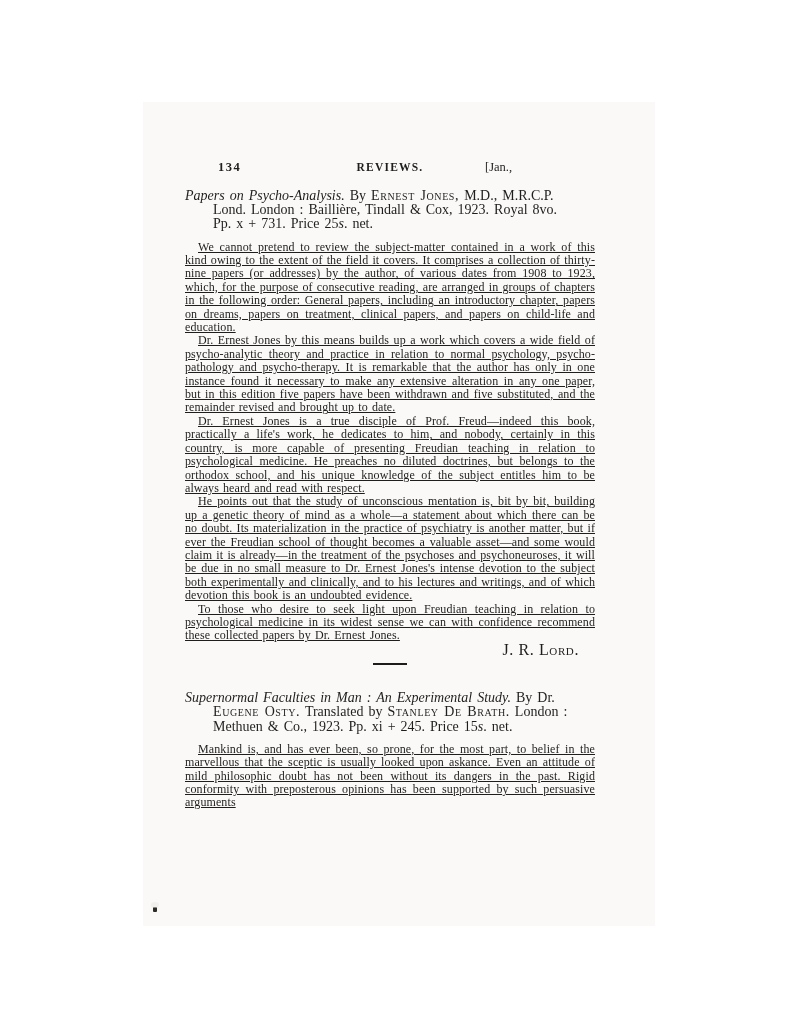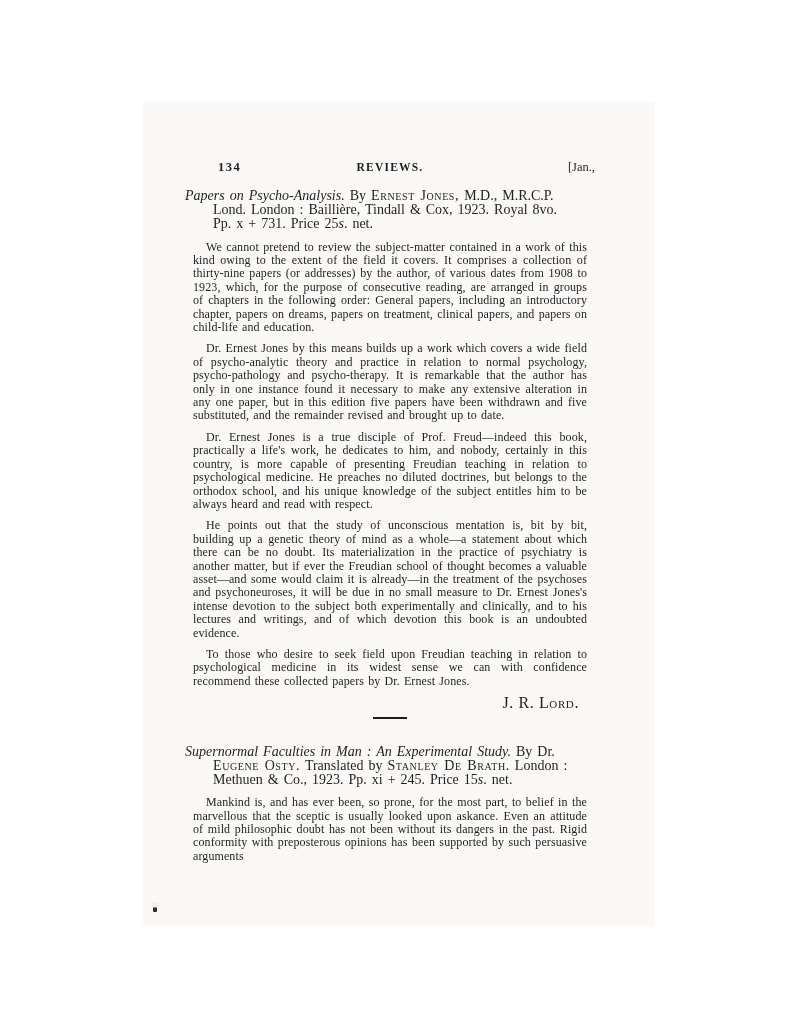--- a/index.html
+++ b/index.html
@@ -46,45 +46,46 @@
   .section-title {
     flex: 1;
     text-align: center;
     font-weight: bold;
     font-size: 11.5px;
     letter-spacing: 1.2px;
     font-family: Liberation Serif, serif;
   }
   .issue-label {
     width: 110px;
-    text-align: right;
+    text-align: left;
     font-size: 12.5px;
   }
   .biblio {
     font-size: 14px;
     line-height: 14.2px;
     margin-bottom: 9px;
     word-spacing: 1.5px;
   }
   .biblio .ind {
     padding-left: 28px;
   }
   .it { font-style: italic; }
   .sc {
     font-variant: small-caps;
     letter-spacing: 0.6px;
   }
   p.body-par {
-    margin: 8px;
+    margin: 0;
     font-size: 12px;
     line-height: 13.4px;
     text-align: justify;
     text-indent: 13px;
     word-spacing: 1px;
     letter-spacing: 0.1px;
+    text-decoration: underline;
   }
   .signature {
     font-size: 16px;
     line-height: 13.4px;
     text-align: right;
     padding-right: 16px;
     font-variant: small-caps;
     letter-spacing: 0.6px;
   }
   .divider {
@@ -140,21 +141,21 @@
           <div class="ind">Lond.  London :  Baillière, Tindall &amp; Cox, 1923.  Royal 8vo.</div>
           <div class="ind">
             <span>Pp. x + 731.  Price 25</span><span class="it">s</span><span>. net.</span>
           </div>
         </div>
 
         <p class="body-par">We cannot pretend to review the subject-matter contained in a work of this kind owing to the extent of the field it covers.  It comprises a collection of thirty-nine papers (or addresses) by the author, of various dates from 1908 to 1923, which, for the purpose of consecutive reading, are arranged in groups of chapters in the following order:  General papers, including an introductory chapter, papers on dreams, papers on treatment, clinical papers, and papers on child-life and education.</p>
         <p class="body-par">Dr. Ernest Jones by this means builds up a work which covers a wide field of psycho-analytic theory and practice in relation to normal psychology, psycho-pathology and psycho-therapy.  It is remarkable that the author has only in one instance found it necessary to make any extensive alteration in any one paper, but in this edition five papers have been withdrawn and five substituted, and the remainder revised and brought up to date.</p>
         <p class="body-par">Dr. Ernest Jones is a true disciple of Prof. Freud—indeed this book, practically a life's work, he dedicates to him, and nobody, certainly in this country, is more capable of presenting Freudian teaching in relation to psychological medicine.  He preaches no diluted doctrines, but belongs to the orthodox school, and his unique knowledge of the subject entitles him to be always heard and read with respect.</p>
         <p class="body-par">He points out that the study of unconscious mentation is, bit by bit, building up a genetic theory of mind as a whole—a statement about which there can be no doubt.  Its materialization in the practice of psychiatry is another matter, but if ever the Freudian school of thought becomes a valuable asset—and some would claim it is already—in the treatment of the psychoses and psychoneuroses, it will be due in no small measure to Dr. Ernest Jones's intense devotion to the subject both experimentally and clinically, and to his lectures and writings, and of which devotion this book is an undoubted evidence.</p>
-        <p class="body-par">To those who desire to seek field upon Freudian teaching in relation to psychological medicine in its widest sense we can with confidence recommend these collected papers by Dr. Ernest Jones.</p>
+        <p class="body-par">To those who desire to seek light upon Freudian teaching in relation to psychological medicine in its widest sense we can with confidence recommend these collected papers by Dr. Ernest Jones.</p>
 
         <div class="signature">J. R. Lord.</div>
       </section>
 
       <div class="divider"></div>
 
       <section class="review-2">
         <div class="biblio biblio-2">
           <div>
             <span class="it">Supernormal Faculties in Man :  An Experimental Study.</span>

